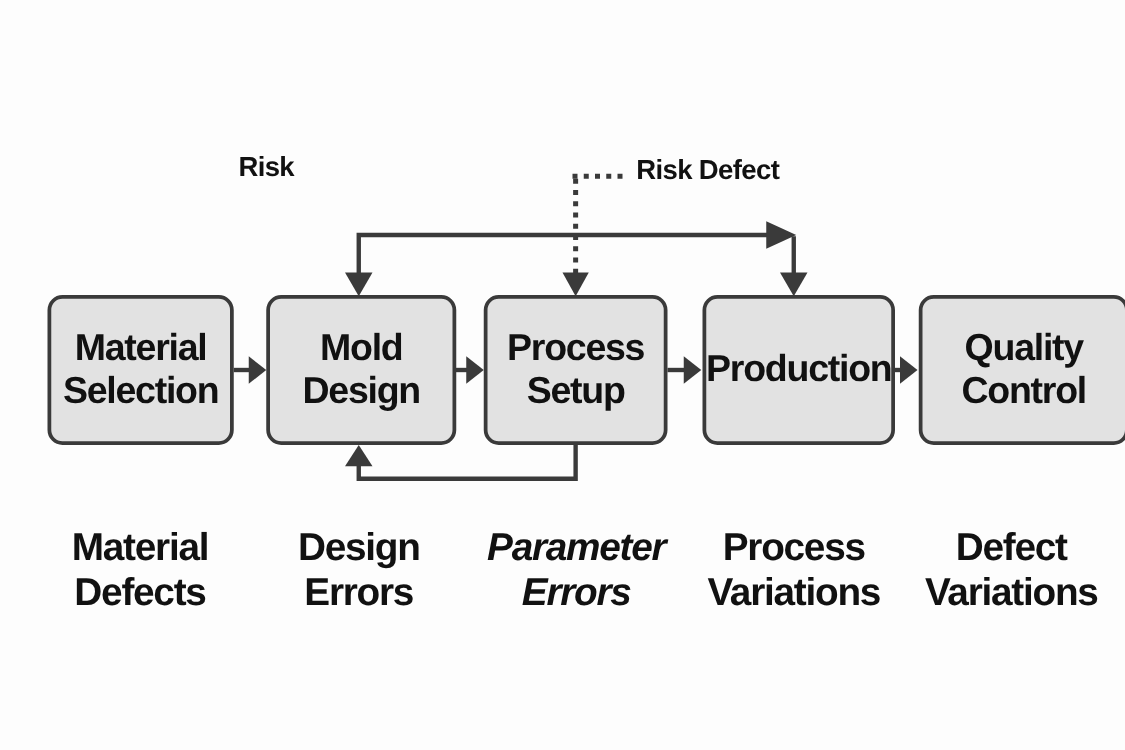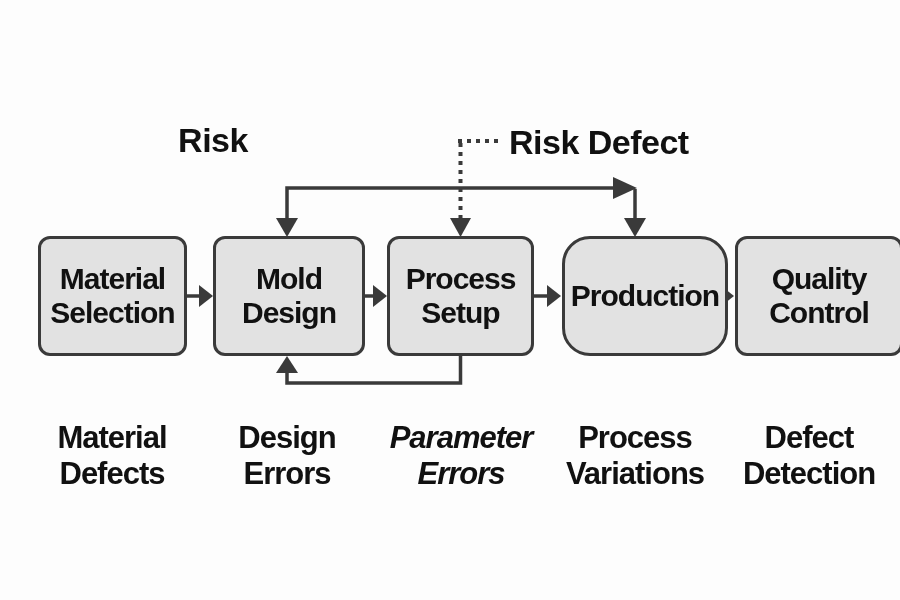--- a/index.html
+++ b/index.html
@@ -52,42 +52,42 @@
     font-size: 30px;
     font-weight: bold;
     letter-spacing: -1px;
     line-height: 1.12;
     white-space: pre-line;
     color: var(--text);
   }
   .node-0 { left: 38px;  width: 149px; }
   .node-1 { left: 213px; width: 152px; }
   .node-2 { left: 387px; width: 147px; }
-  .node-3 { left: 562px; width: 166px; border-radius: 28px; }
+  .node-3 { left: 562px; width: 154px; }
   .node-4 { left: 735px; width: 168px; }
   .risk-label {
     position: absolute;
     top: 420px;
     transform: translateX(-50%);
     text-align: center;
     font-size: 31px;
     font-weight: bold;
     letter-spacing: -1px;
     line-height: 1.16;
     white-space: pre-line;
     color: var(--text);
   }
   .risk-0 { left: 112px; }
   .risk-1 { left: 287px; }
   .risk-2 { left: 461px; font-style: italic; }
   .risk-3 { left: 635px; }
   .risk-4 { left: 809px; }
   .top-label {
     position: absolute;
-    font-size: 34px;
+    font-size: 22px;
     font-weight: bold;
     letter-spacing: -0.5px;
     line-height: 1.1;
     color: var(--text);
     white-space: nowrap;
   }
   .label-risk {
     left: 213px;
     top: 122px;
     transform: translateX(-50%);
@@ -156,15 +156,15 @@
 
   <div class="risk-label risk-0">Material
 Defects</div>
   <div class="risk-label risk-1">Design
 Errors</div>
   <div class="risk-label risk-2">Parameter
 Errors</div>
   <div class="risk-label risk-3">Process
 Variations</div>
   <div class="risk-label risk-4">Defect
-Detection</div>
+Variations</div>
 
 </div>
 
 </body></html>

